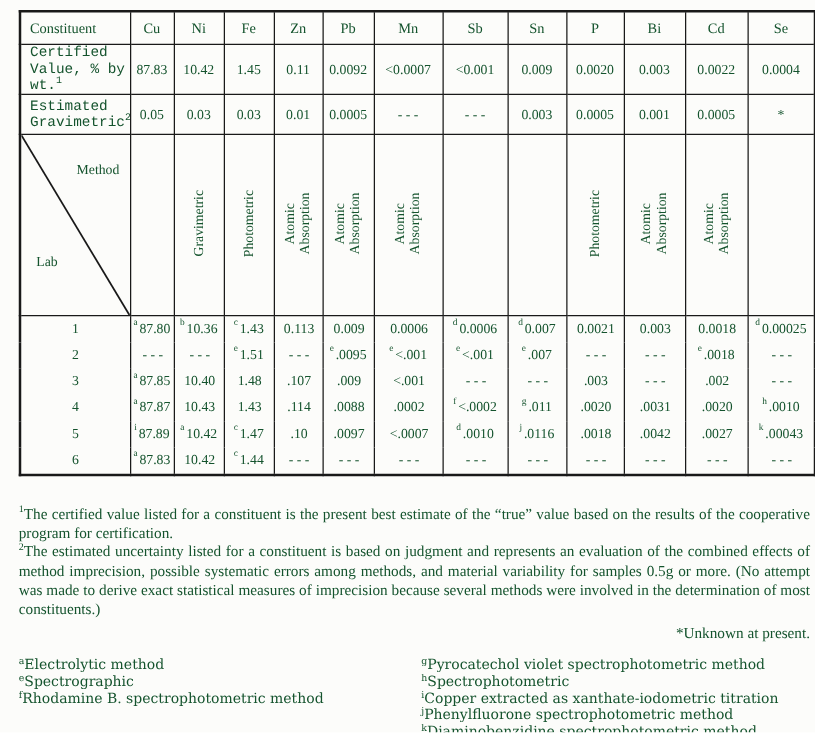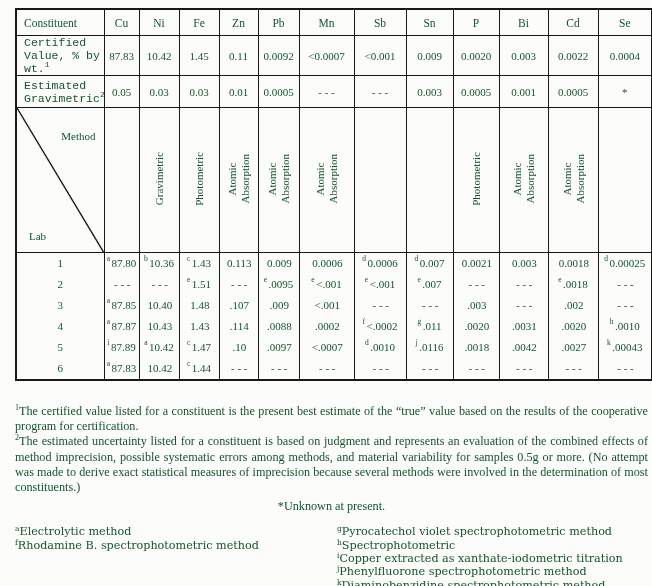--- a/index.html
+++ b/index.html
@@ -15,30 +15,30 @@
   td.cst { text-align:left; padding-left:7px; }
   tr.cert td { height:35px; }
   tr.unc td { height:31px; }
   .lbl { line-height:13px; font-size:11.5px;font-family:Liberation Mono, monospace; }
   sup.n { font-size:8px; line-height:0; }
   
   tr.mrow td { height:144px; vertical-align:middle;margin-left:32px; }
   td.corner { position:relative; }
   td.corner svg { position:absolute; left:0; top:0; width:100%; height:100%; display:block; }
   .mlab { position:absolute; top:22px; right:8px; font-size:11px; }
-  .llab { position:absolute; bottom:10px; left:12px; font-size:11px; }
+  .llab { position:absolute; bottom:36px; left:12px; font-size:11px; }
   .vt { writing-mode:vertical-rl; transform:rotate(180deg); display:inline-block; font-size:11px; line-height:12.5px; }
   .vt span { display:block; text-align:center; }
   
   tr.lab td { border-top:none; border-bottom:none; height:21px; line-height:21px; }
   sup.f { font-size:7.5px; vertical-align:6px; line-height:0; margin-right:1.5px; }
   
   .notes { width:633px; margin-top:23px; font-size:12.2px; line-height:15.2px; text-align:justify; }
   .notes p { margin:0; }
-  p.star { margin-top:4px; text-align:center; }
+  p.star { margin-top:4px; text-align:right; }
   .keys { display:flex; margin-top:11px; width:640px; font-family:"DejaVu Serif", serif; font-size:11.2px; line-height:13.3px; }
   .kl { width:322px; } .kr { flex:1; }
   sup.k { font-size:7.5px; vertical-align:4px; line-height:0; }
 </style>
 </head>
 <body>
 
 <div class="page">
 
   <table class="tbl">
@@ -235,20 +235,21 @@
 
   <div class="notes">
     <p><sup class="n">1</sup><span>The certified value listed for a constituent is the present best estimate of the “true” value based on the results of the cooperative program for certification.</span></p>
     <p><sup class="n">2</sup><span>The estimated uncertainty listed for a constituent is based on judgment and represents an evaluation of the combined effects of method imprecision, possible systematic errors among methods, and material variability for samples 0.5g or more. (No attempt was made to derive exact statistical measures of imprecision because several methods were involved in the determination of most constituents.)</span></p>
     <p class="star"><span>*</span><span>Unknown at present.</span></p>
   </div>
 
   <div class="keys">
     <div class="kl">
       <div><sup class="k">a</sup><span>Electrolytic method</span></div>
+      <div><sup class="k">e</sup><span>Spectrographic</span></div>
       <div><sup class="k">f</sup><span>Rhodamine B. spectrophotometric method</span></div>
     </div>
     <div class="kr">
       <div><sup class="k">g</sup><span>Pyrocatechol violet spectrophotometric method</span></div>
       <div><sup class="k">h</sup><span>Spectrophotometric</span></div>
       <div><sup class="k">i</sup><span>Copper extracted as xanthate-iodometric titration</span></div>
       <div><sup class="k">j</sup><span>Phenylfluorone spectrophotometric method</span></div>
       <div><sup class="k">k</sup><span>Diaminobenzidine spectrophotometric method</span></div>
     </div>
   </div>

